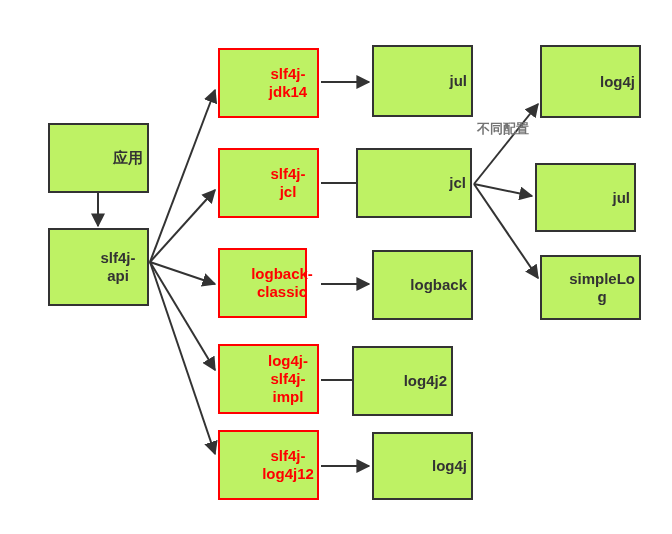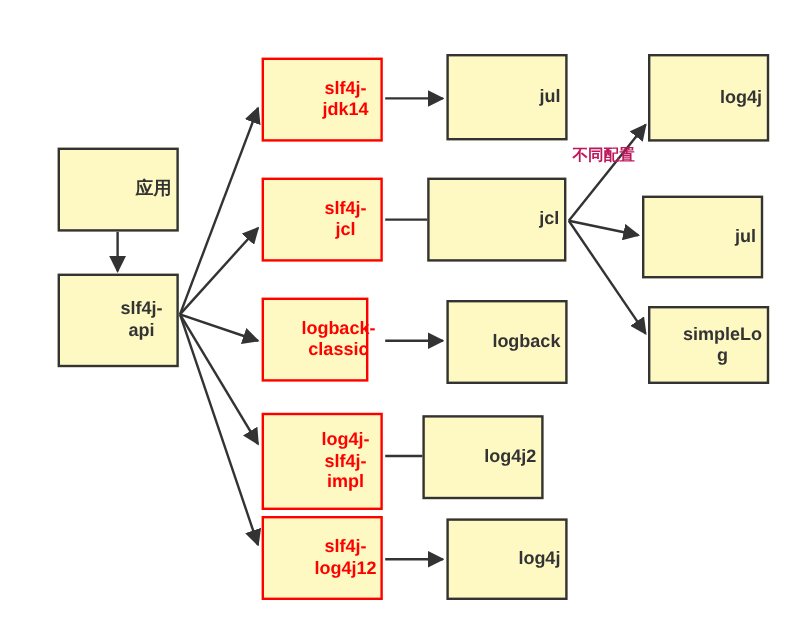--- a/index.html
+++ b/index.html
@@ -28,41 +28,41 @@
   .node {
     position: absolute;
     box-sizing: border-box;
     display: flex;
     align-items: center;
     justify-content: center;
     text-align: center;
     font-weight: bold;
     font-size: 15px;
     line-height: 1.18;
-    background: #fef9c3;
+    background: #bef264;
     z-index: 2;
     padding-left: 39px;
   }
   .node.black {
     border: 2px solid #333333;
     color: #333333;
     justify-content: flex-end;
   }
   .node.red {
     border: 2px solid #ff0000;
     color: #ff0000;
   }
   .node .label {
     display: block;
     padding: 0 4px;
     white-space: pre-line;
   }
   .edge-label {
     position: absolute;
-    color: #be185d;
+    color: #737373;
     font-weight: bold;
     font-size: 13px;
     white-space: nowrap;
     z-index: 3;
     background: transparent;
   }
 </style>
 </head>
 <body>
 
@@ -103,21 +103,21 @@
         <span class="label">slf4j-
 jdk14</span>
       </div>
       <div class="node red" style="left: 218px; top: 148px; width: 101px; height: 70px;">
         <span class="label">slf4j-jcl</span>
       </div>
       <div class="node red" style="left: 218px; top: 248px; width: 89px; height: 70px;">
         <span class="label">logback-
 classic</span>
       </div>
-      <div class="node red" style="left: 218px; top: 344px; width: 101px; height: 81px;">
+      <div class="node red" style="left: 218px; top: 344px; width: 101px; height: 70px;">
         <span class="label">log4j-
 slf4j-impl</span>
       </div>
       <div class="node red" style="left: 218px; top: 430px; width: 101px; height: 70px;">
         <span class="label">slf4j-
 log4j12</span>
       </div>
       <div class="node black" style="left: 372px; top: 45px; width: 101px; height: 72px;">
         <span class="label">jul</span>
       </div>

